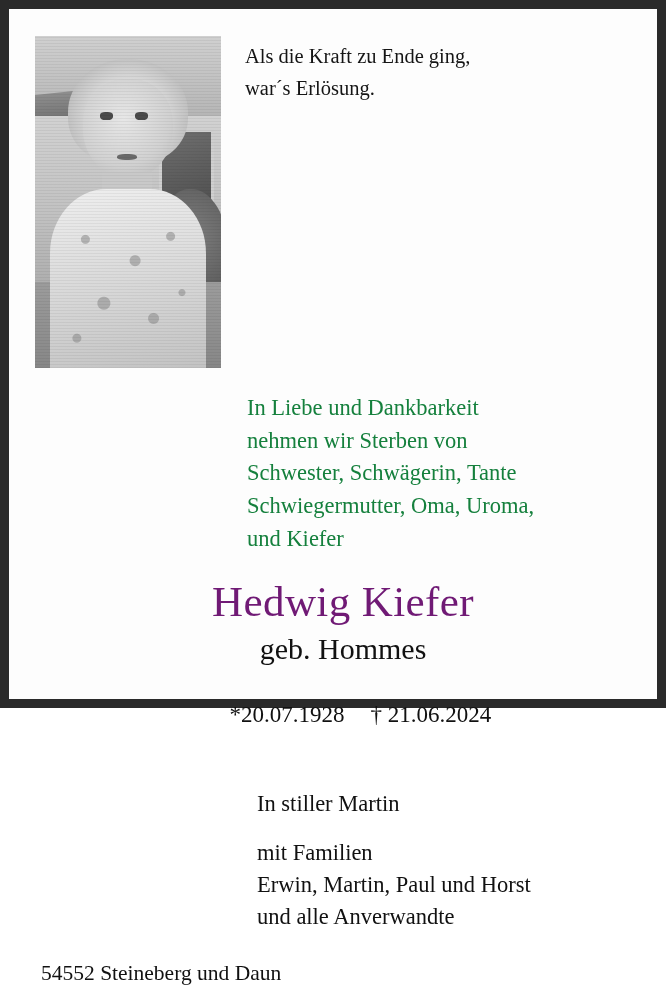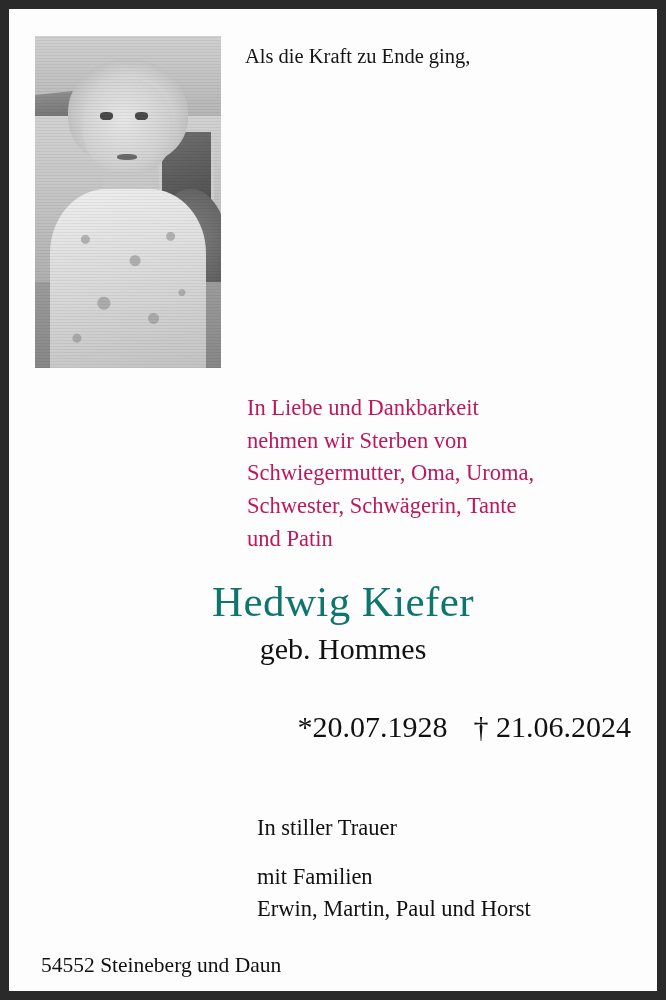--- a/index.html
+++ b/index.html
@@ -10,21 +10,21 @@
   body {
     width: 666px;
     height: 1000px;
     font-family: "Liberation Serif", serif;
     color: #111111;
     overflow: hidden;
   }
   .obituary {
     position: relative;
     width: 666px;
-    height: 1000px;
+    height: 708px;
     box-sizing: border-box;
     background: #ffffff;
     border: 9px solid #2a2a2a;
     padding: 0;
   }
   .inner {
     position: relative;
     width: 100%;
     height: 100%;
     box-sizing: border-box;
@@ -130,41 +130,41 @@
     line-height: 1.58;
     color: #151515;
   }
   .verse div { white-space: nowrap; }
 
   .intro {
     margin-top: 24px;
     margin-left: 212px;
     font-size: 22.5px;
     line-height: 1.45;
-    color: #be185d;
+    color: #15803d;
   }
   .intro div { white-space: nowrap; }
 
   .name {
     text-align: center;
     font-size: 43px;
     letter-spacing: .4px;
     margin-top: 22px;
     margin-left: 20px;
-    color: #0f766e;
+    color: #701a75;
   }
   .maiden {
     text-align: center;
     font-size: 30px;
     margin-top: 6px;
     margin-left: 20px;
   }
   .dates {
-    text-align: right;
-    font-size: 30px;
+    text-align: center;
+    font-size: 23px;
     margin-top: 10px;
     margin-left: 20px;
     white-space: pre;
   }
   .dates .gap { display: inline-block; width: 26px; }
 
   .mourning {
     margin-top: 34px;
     margin-left: 222px;
     font-size: 22.5px;
@@ -200,41 +200,43 @@
         <div class="ph-eye-r"></div>
         <div class="ph-mouth"></div>
         <div class="ph-neck"></div>
         <div class="ph-body"></div>
         <div class="ph-pattern"></div>
         <div class="ph-grain"></div>
       </div>
 
       <div class="verse">
         <div>Als die Kraft zu Ende ging,</div>
+        <div>war´s Erlösung.</div>
       </div>
 
     </div>
 
     <div class="intro">
       <div>In Liebe und Dankbarkeit</div>
       <div>nehmen wir Sterben von</div>
+      <div>Schwester, Schwägerin, Tante</div>
       <div>Schwiegermutter, Oma, Uroma,</div>
-      <div>Schwester, Schwägerin, Tante</div>
-      <div>und Patin</div>
+      <div>und Kiefer</div>
     </div>
 
     <div class="name">Hedwig Kiefer</div>
     <div class="maiden">geb. Hommes</div>
 
     <div class="dates">
       <span>*</span><span>20.07.1928</span><span class="gap"></span><span>†</span>&nbsp;<span>21.06.2024</span>
     </div>
 
     <div class="mourning">
-      <div class="lead">In stiller Trauer</div>
+      <div class="lead">In stiller Martin</div>
       <div>mit Familien</div>
       <div>Erwin, Martin, Paul und Horst</div>
+      <div>und alle Anverwandte</div>
     </div>
 
     <div class="place">54552 Steineberg und Daun</div>
 
   </div>
 </div>
 
 </body></html>

